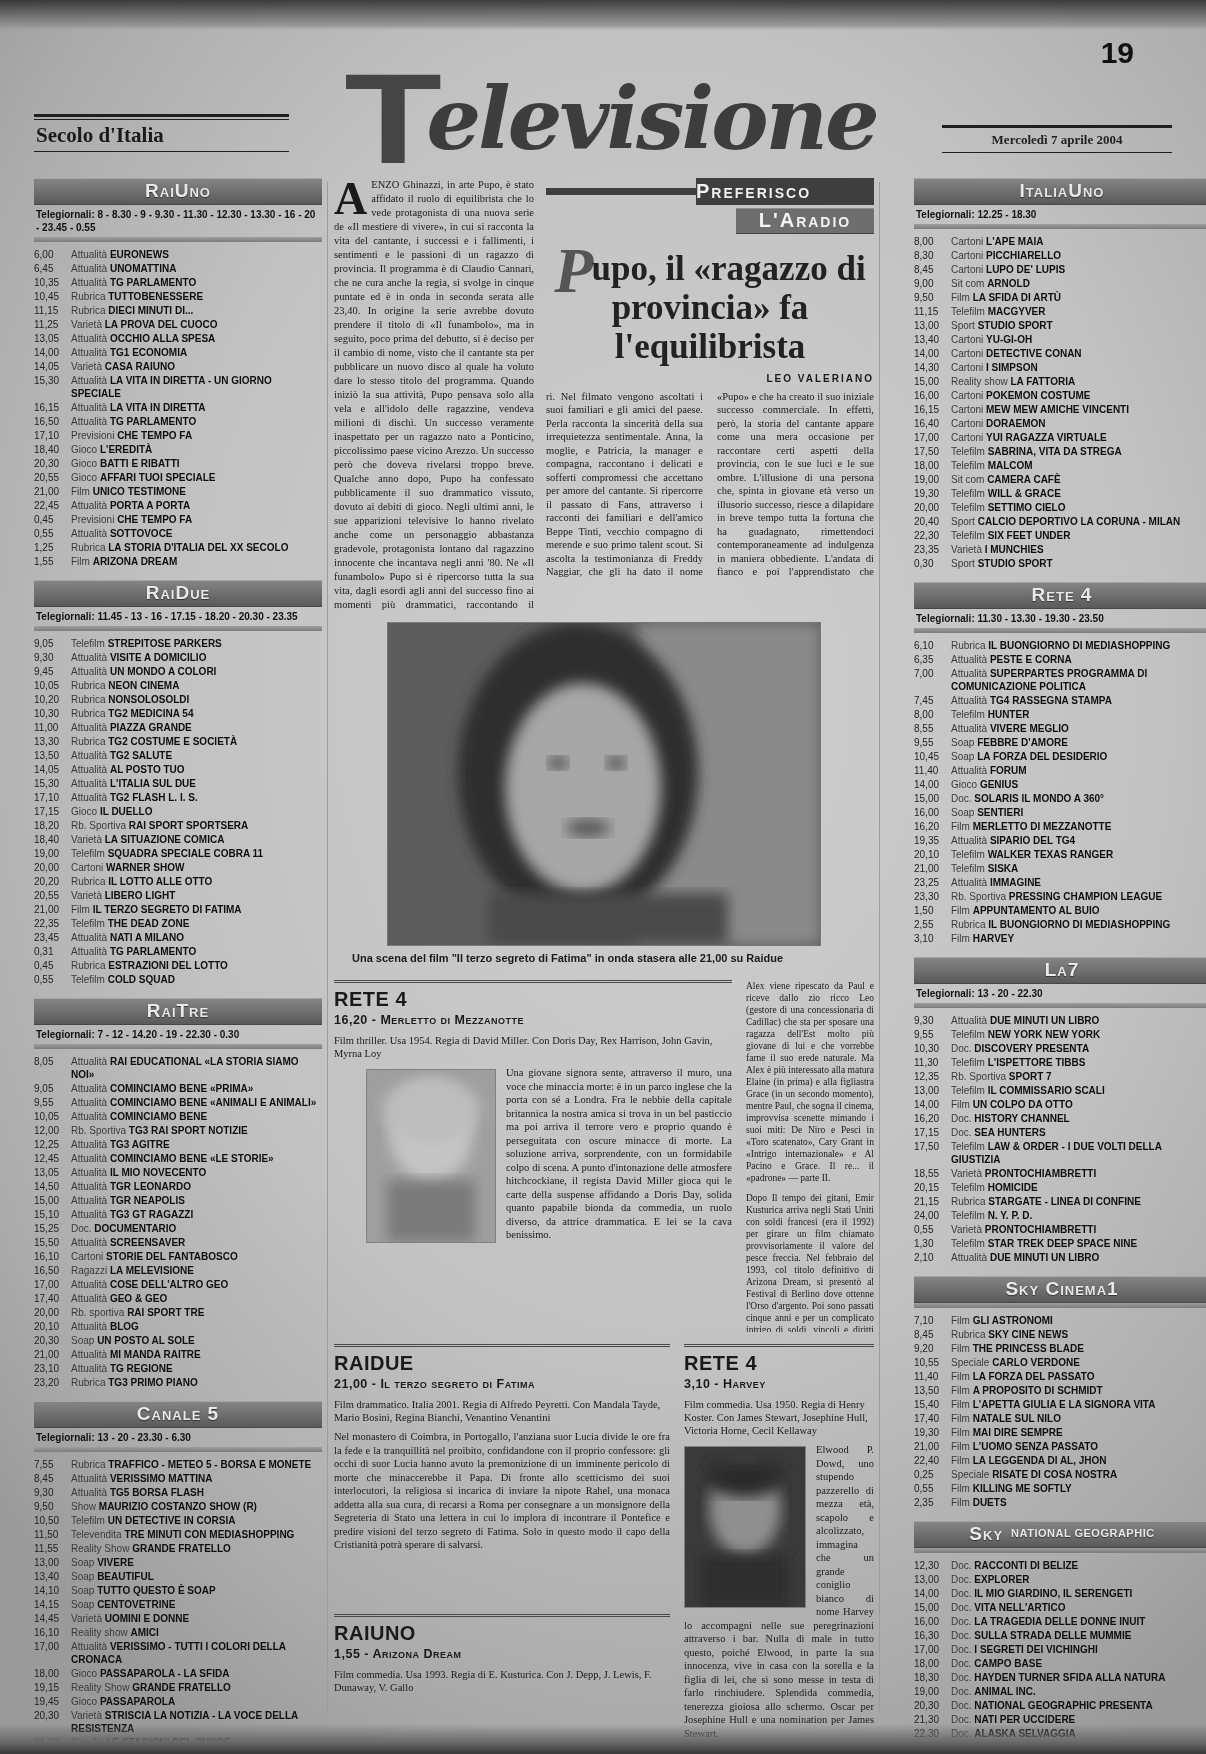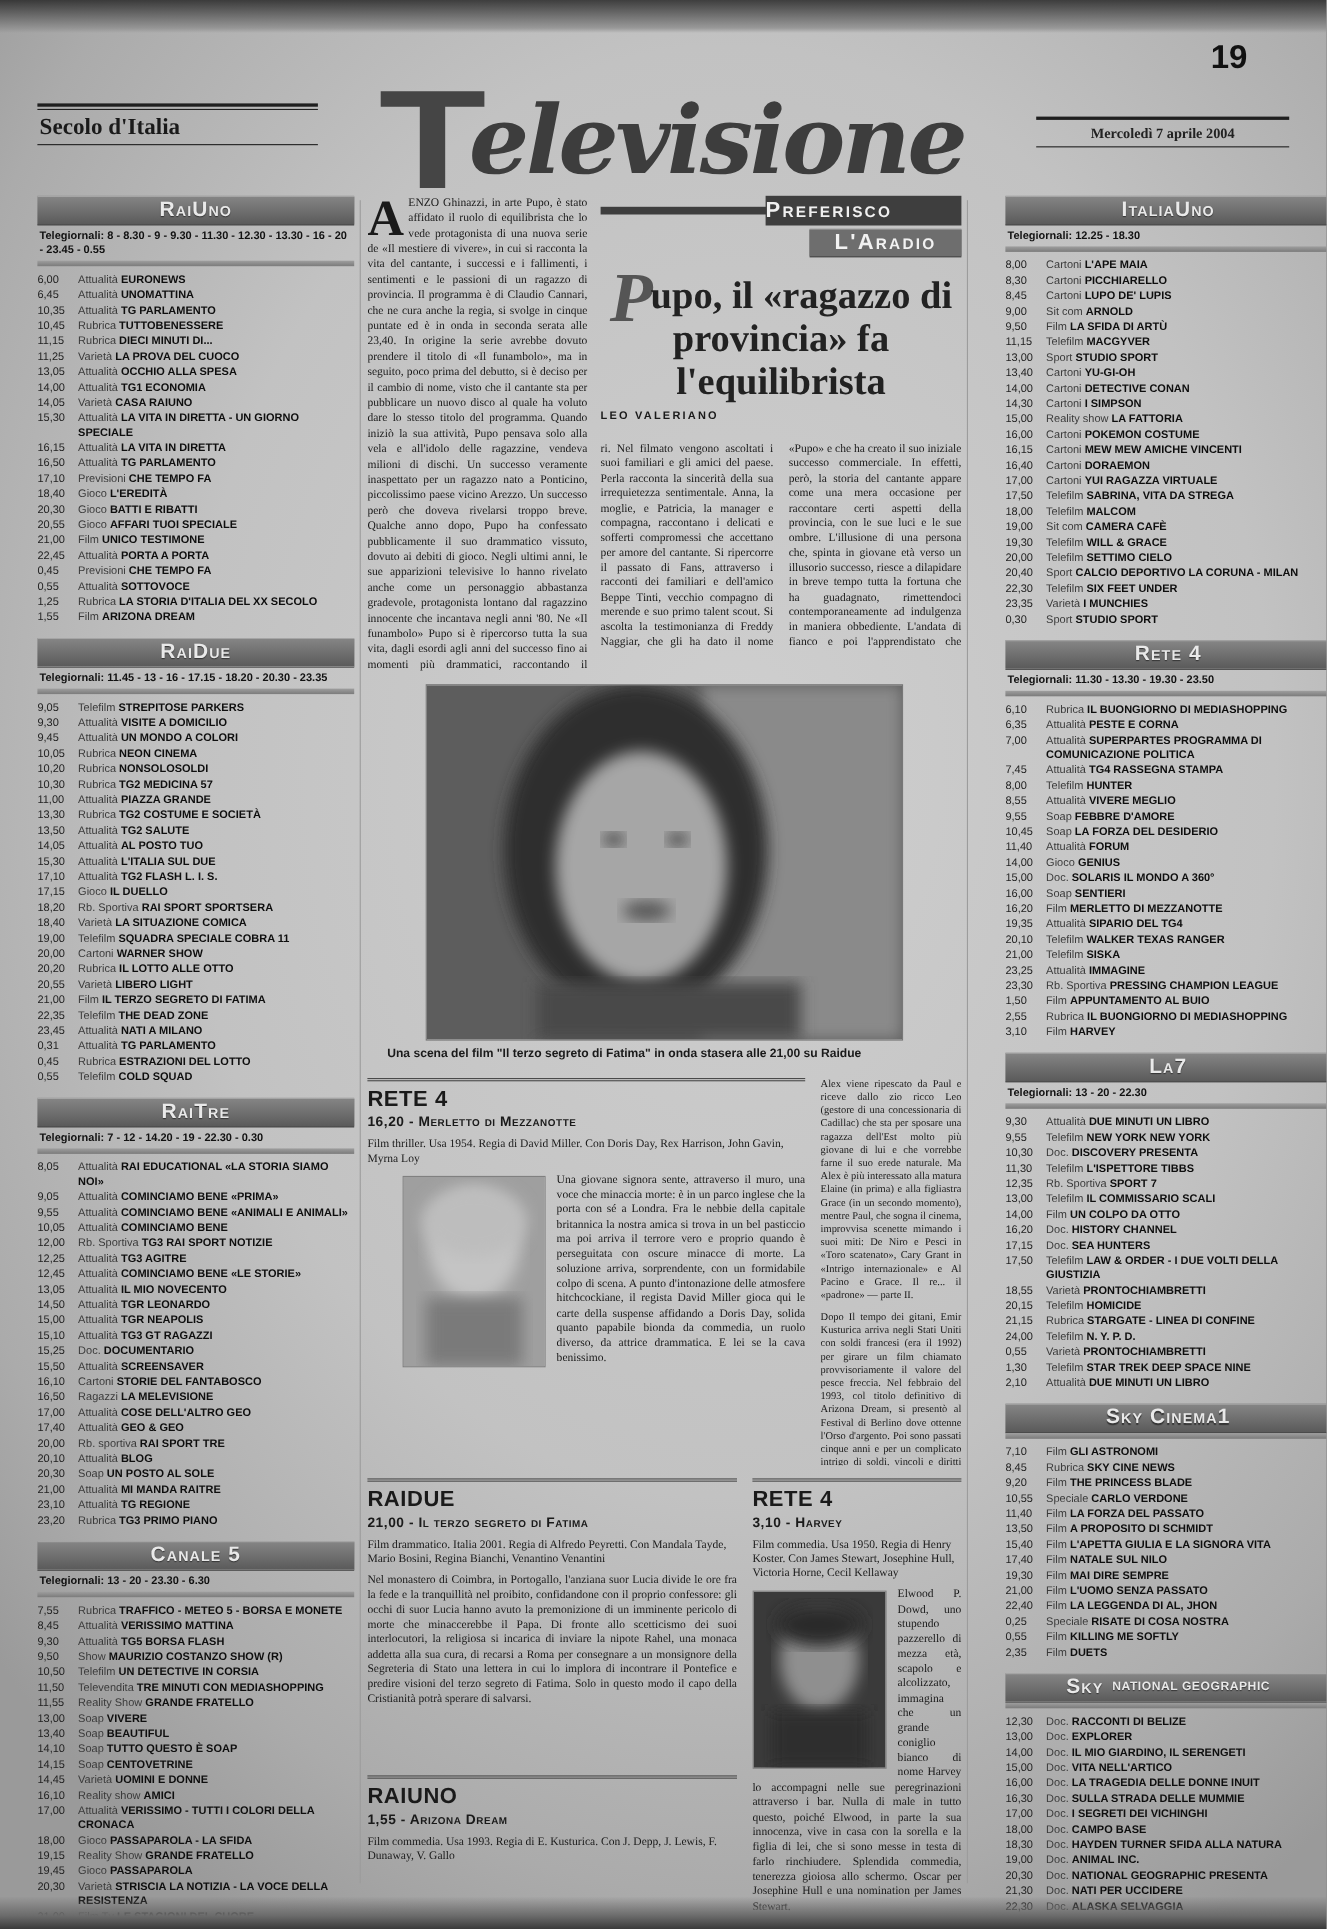--- a/index.html
+++ b/index.html
@@ -6,21 +6,21 @@
   .page{position:relative;width:1206px;height:1754px;margin:0 auto;overflow:hidden;
         background:radial-gradient(ellipse 900px 1200px at 55% 40%, #cfcfcf 0%, #c2c2c2 55%, #ababab 85%, #9a9a9a 100%);
         font-family:"Liberation Sans",sans-serif;color:#1a1a1a;}
   .top-edge{position:absolute;top:0;left:0;right:0;height:30px;
         background:linear-gradient(#1e1e1e,#8f8f8f 85%,rgba(150,150,150,0));opacity:.8;}
   .bottom-edge{position:absolute;bottom:0;left:0;right:0;height:30px;
         background:linear-gradient(rgba(160,160,160,0),#6a6a6a 60%,#383838);}
   .pageno{position:absolute;top:36px;right:72px;font-weight:bold;font-size:30px;color:#111;}
 
   
-  .masthead{position:absolute;top:64px;left:34px;right:34px;height:110px;display:flex;}
+  .masthead{position:absolute;top:64px;left:34px;right:34px;height:110px;display:flex;align-items:center;}
   .brand{width:255px;margin-top:28px;}
   .rule{height:3px;background:#1f1f1f;margin:2px 0;}
   .rule.thin{height:1px;}
   .brand-name{font-family:"Liberation Serif",serif;font-weight:bold;font-size:21px;padding:1px 2px;}
   .mast-title{flex:1;text-align:center;white-space:nowrap;line-height:1;}
   .cap-T{display:inline-block;font-family:"Liberation Sans",sans-serif;font-weight:bold;font-size:128px;
          transform:scaleX(1.25);color:#454545;vertical-align:-14px;margin-right:-6px;}
   .title-rest{font-family:"DejaVu Serif",serif;font-style:italic;font-weight:bold;font-size:86px;color:#3d3d3d;letter-spacing:-3px;}
   .datebox{width:230px;margin-top:40px;}
   .date-txt{font-family:"Liberation Serif",serif;font-weight:bold;font-size:13px;text-align:center;padding:2px 0;color:#222;}
@@ -54,21 +54,21 @@
   .colB{flex:1;}
   .kicker{margin-left:150px;}
   .kick1{background:#3e3e3e;color:#f0f0f0;text-align:left;font-variant:small-caps;
          font-weight:bold;font-size:20px;letter-spacing:2px;padding:2px 0;box-shadow:-160px 0 0 -10px #3e3e3e;}
   .kick2{background:#6e6e6e;color:#f2f2f2;text-align:center;font-variant:small-caps;
          font-weight:bold;font-size:20px;letter-spacing:2px;padding:1px 0;margin:3px 0 0 40px;
          box-shadow:0 1px 0 #444, inset 0 1px 0 #8d8d8d;}
   .headline{font-family:"Liberation Serif",serif;font-size:35px;line-height:1.12;text-align:center;
             margin:16px 0 4px;color:#222;}
   .hl-P{font-style:italic;font-size:64px;line-height:0;vertical-align:-12px;color:#555;margin-right:-2px;}
-  .byline{text-align:left;font-size:10px;font-weight:bold;letter-spacing:2px;margin:6px 0 18px;}
+  .byline{text-align:right;font-size:10px;font-weight:bold;letter-spacing:2px;margin:6px 0 6px;}
   .cont{columns:2;column-gap:14px;height:196px;overflow:hidden;font-family:"Liberation Serif",serif;
         font-size:10.5px;line-height:13.5px;text-align:justify;}
 
   
   .photo-main{margin:12px auto 0;width:432px;display:block;border:1px solid #777;}
   .caption{font-weight:bold;font-size:11px;margin:6px 0 0 18px;}
   .ph-small{float:left;margin:3px 10px 4px 0;border:1px solid #808080;}
 
   
   .film-row1{display:flex;gap:14px;margin-top:16px;}
@@ -233,21 +233,21 @@
           <div class="row">
             <span class="t">10,05</span>
             <span class="txt"><span class="g">Rubrica</span> <b class="p">NEON CINEMA</b></span>
           </div>
           <div class="row">
             <span class="t">10,20</span>
             <span class="txt"><span class="g">Rubrica</span> <b class="p">NONSOLOSOLDI</b></span>
           </div>
           <div class="row">
             <span class="t">10,30</span>
-            <span class="txt"><span class="g">Rubrica</span> <b class="p">TG2 MEDICINA 57</b></span>
+            <span class="txt"><span class="g">Rubrica</span> <b class="p">TG2 MEDICINA 54</b></span>
           </div>
           <div class="row">
             <span class="t">11,00</span>
             <span class="txt"><span class="g">Attualità</span> <b class="p">PIAZZA GRANDE</b></span>
           </div>
           <div class="row">
             <span class="t">13,30</span>
             <span class="txt"><span class="g">Rubrica</span> <b class="p">TG2 COSTUME E SOCIETÀ</b></span>
           </div>
           <div class="row">

